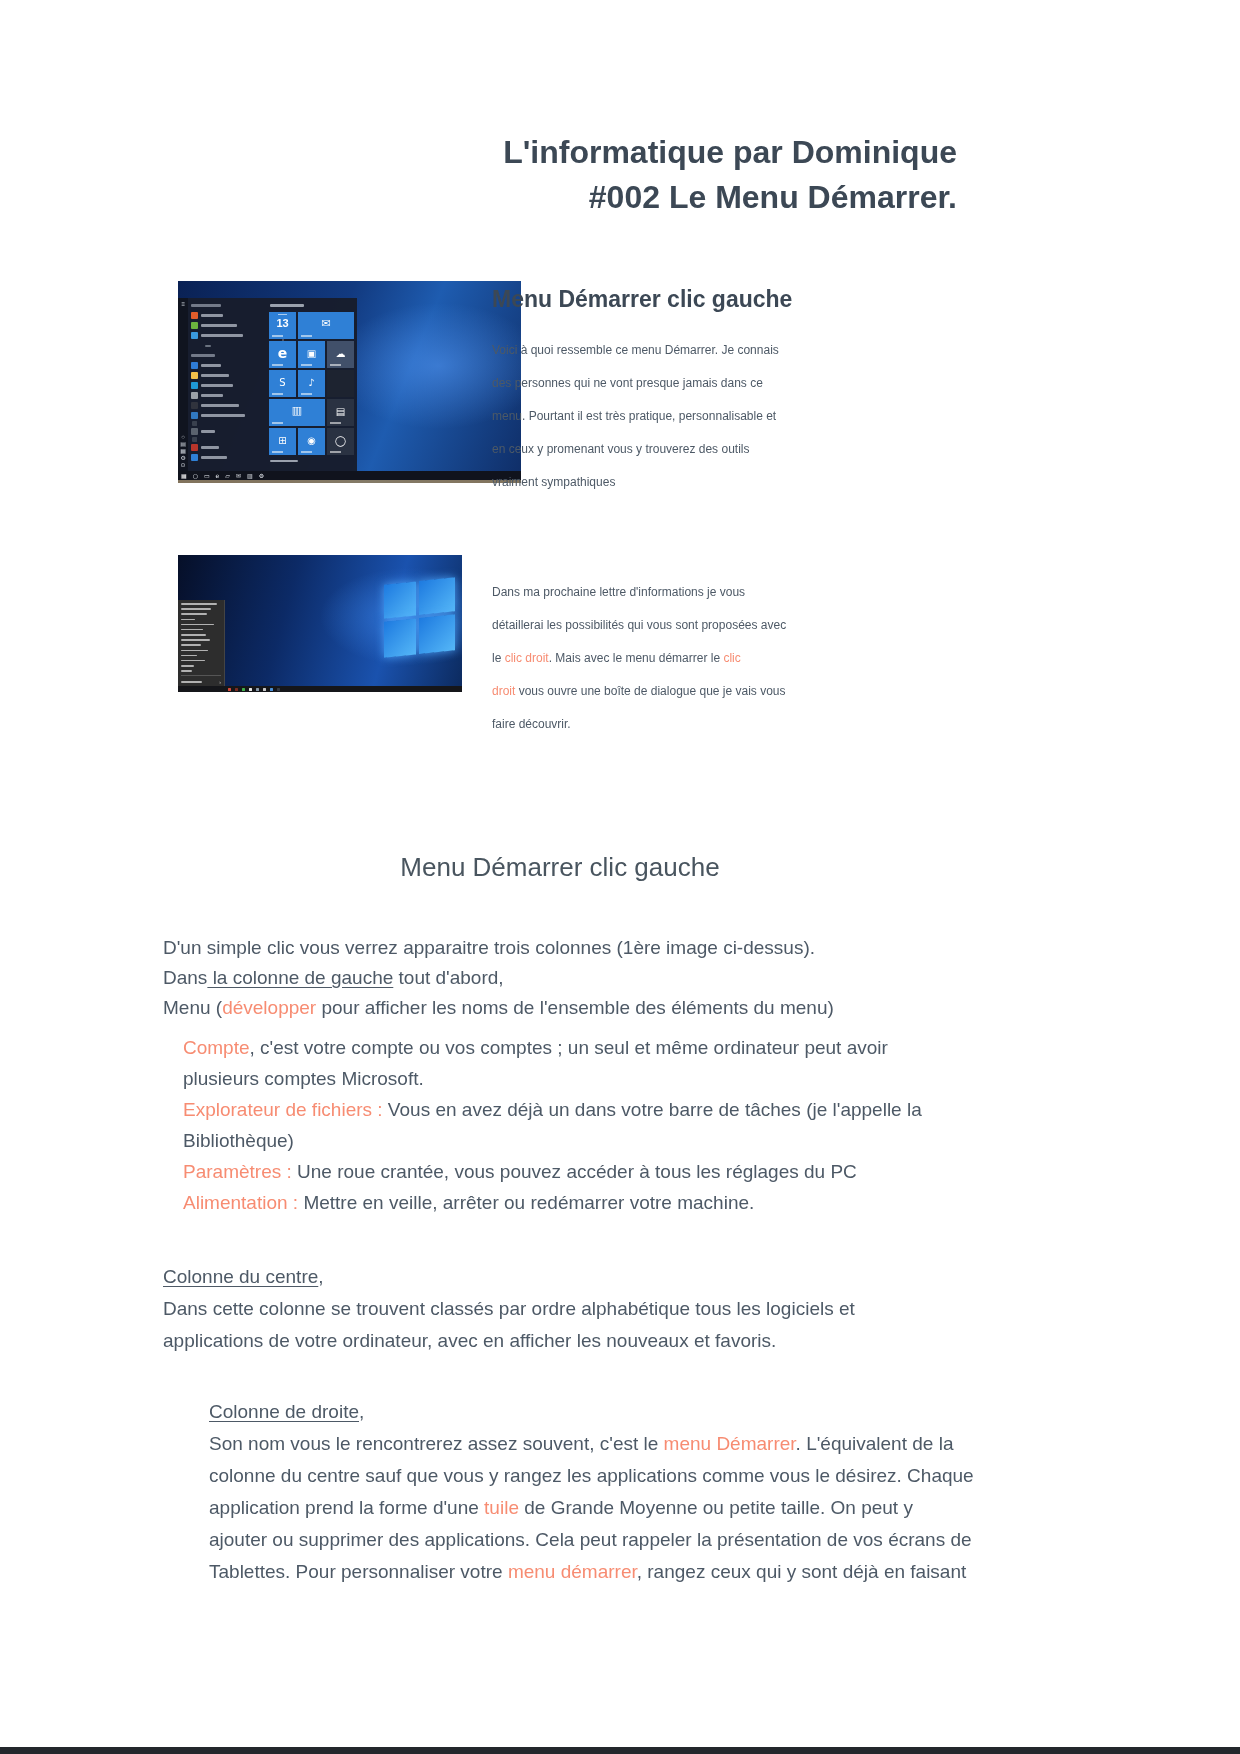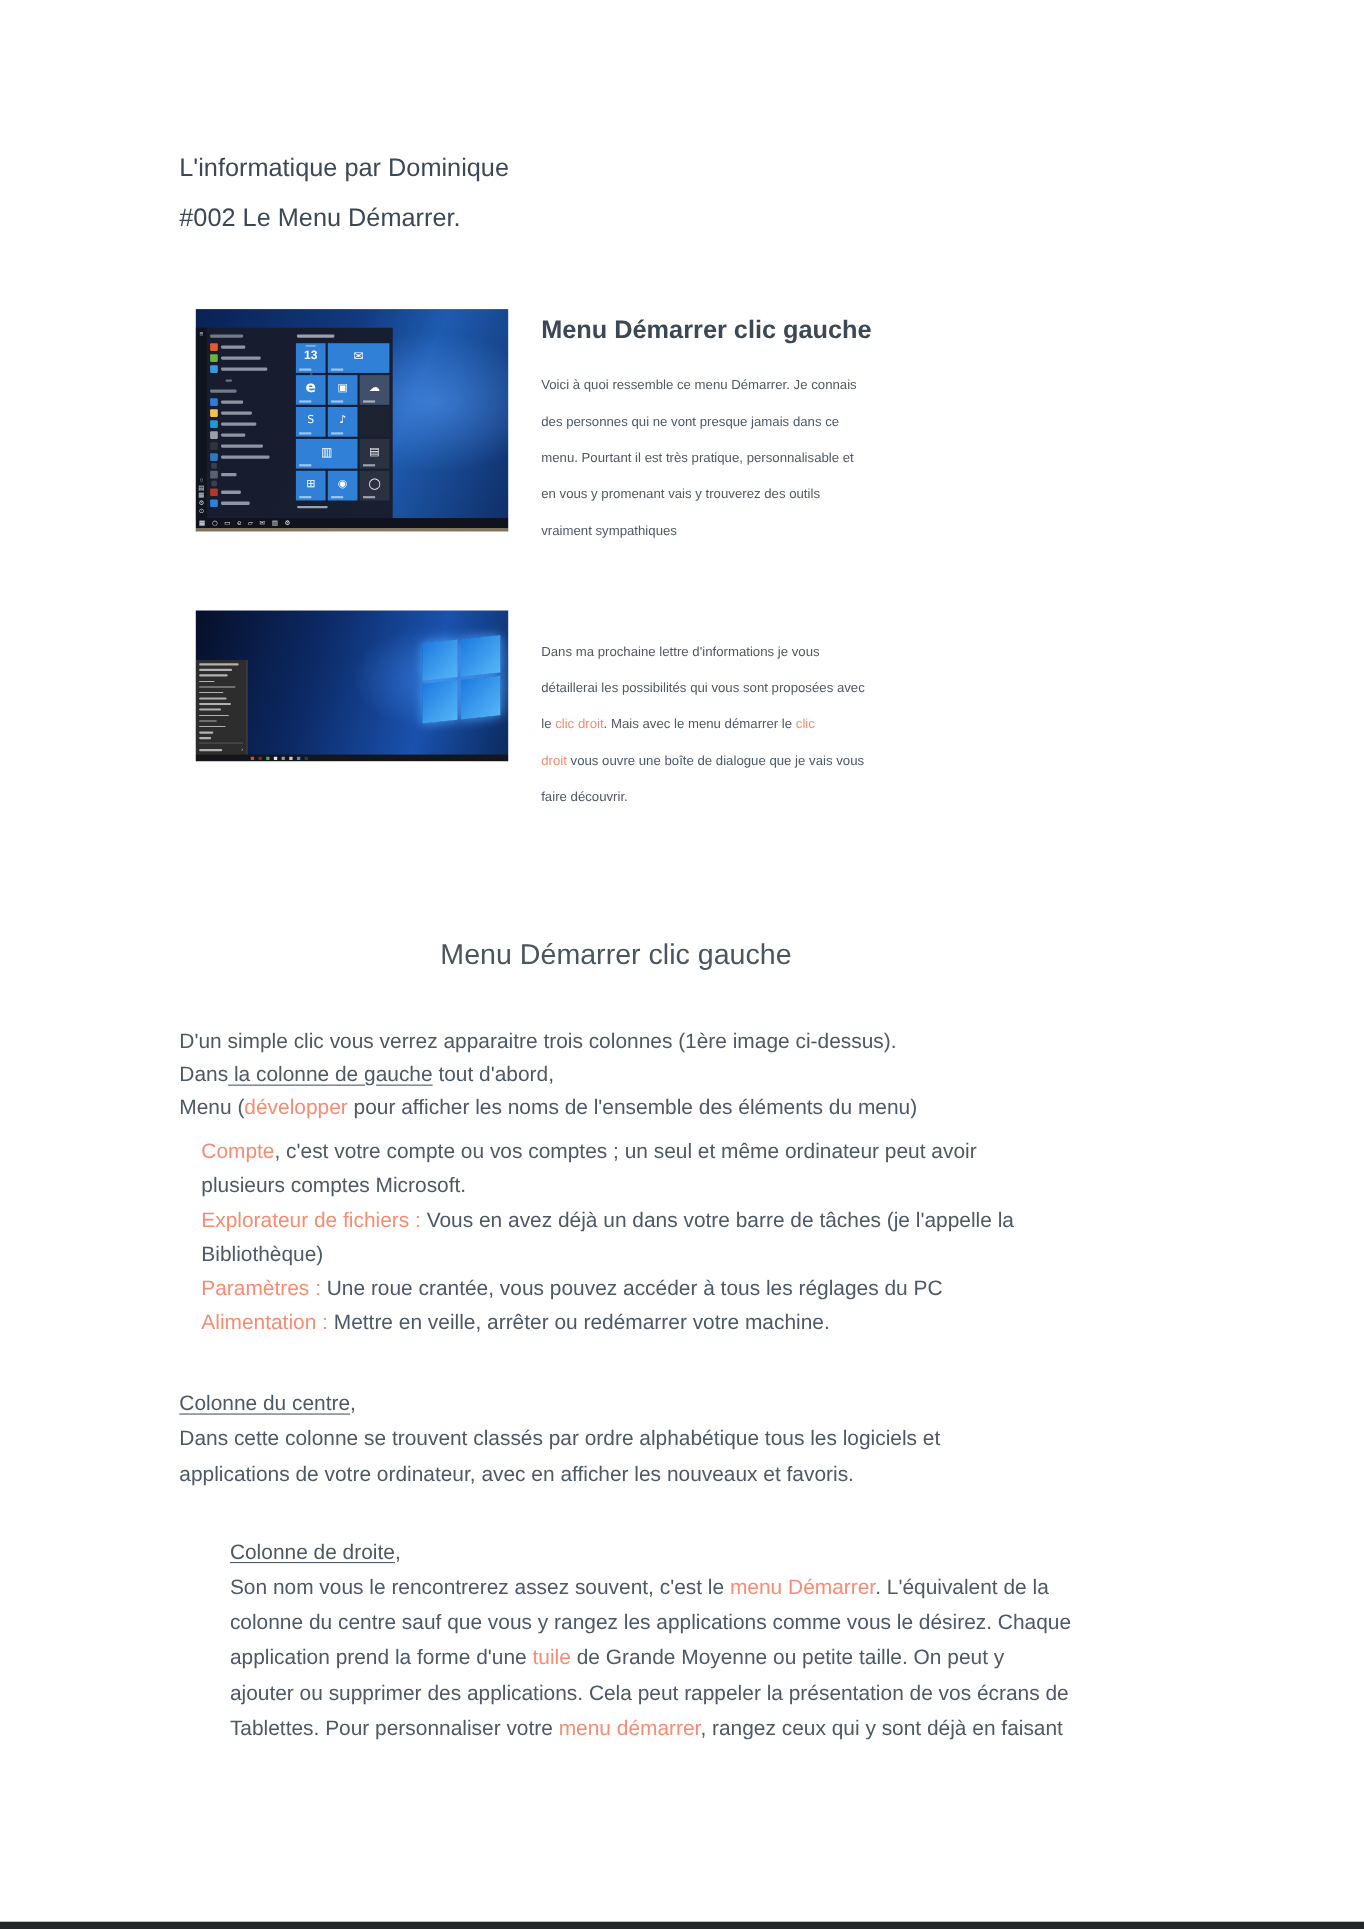--- a/index.html
+++ b/index.html
@@ -8,22 +8,22 @@
     --body:#4d5966;
     --win-blue:#2f80d6;
   }
   *{margin:0;padding:0;box-sizing:border-box;}
   html,body{background:#ffffff;}
   .page{
     position:relative;width:1240px;height:1754px;background:#ffffff;overflow:hidden;
     font-family:"Liberation Sans","DejaVu Sans",sans-serif;color:var(--body);
   }
   .doc-title{
-    position:absolute;left:163px;top:130px;width:794px;text-align:left;
-    font-size:23px;line-height:45px;font-weight:normal;color:var(--heading);
+    position:absolute;left:163px;top:130px;width:794px;text-align:right;
+    font-size:32px;line-height:45px;font-weight:bold;color:var(--heading);
   }
   .sec-text{position:absolute;left:492px;width:600px;}
   .sec-text h3{font-size:23px;line-height:28px;font-weight:bold;color:var(--heading);white-space:nowrap;}
   .sec-text .sec-para{margin-top:0;font-size:12px;line-height:33px;white-space:nowrap;color:var(--body);}
   .sec1-text{top:285px;} .sec1-text .sec-para{margin-top:21px;}
   .sec2-text{top:557px;} .sec2-text .sec-para{margin-top:19px;}
   .mid-heading{
     position:absolute;left:163px;top:849px;width:794px;text-align:center;
     font-size:26px;line-height:36px;font-weight:normal;color:#49555f;
   }
@@ -31,21 +31,21 @@
   .tb-intro{top:933px;line-height:30px;}
   .tb-compte{top:1032px;line-height:31px;margin-left:20px;}
   .tb-centre{top:1261px;line-height:32px;}
   .tb-droite{top:1396px;line-height:32px;margin-left:46px;}
   .r-a{color:var(--accent);}
   .r-u{text-decoration:underline;text-underline-offset:3px;}
   .page-bottom-edge{position:absolute;left:0;right:0;bottom:0;height:7px;background:#23272c;}
 
   
   .shot{position:absolute;overflow:hidden;}
-  .shot1{left:178px;top:281px;width:284px;height:202px;
+  .shot1{left:178px;top:281px;width:343px;height:202px;
     background:
       radial-gradient(ellipse 150px 90px at 76% 42%, rgba(90,160,255,.50), rgba(90,160,255,0) 70%),
       linear-gradient(112deg,#0a2154 0%,#123a80 42%,#1e5cb0 63%,#0f2d66 100%);}
   .startmenu{position:absolute;left:0;top:17px;width:179px;height:174px;background:rgba(24,29,44,.97);display:flex;}
   .sm-rail{width:13px;height:100%;background:#10141f;display:flex;flex-direction:column;align-items:center;padding:3px 0;color:#cfd4dc;font-size:6px;line-height:7px;}
   .sm-rail .rail-top{flex:0 0 auto;}
   .sm-rail .rail-spacer{flex:1;}
   .sm-rail .rail-glyph{display:block;text-align:center;}
   .sm-applist{width:94px;padding:3px 4px 2px 3px;display:flex;flex-direction:column;gap:1px;position:relative;}
   .al-row{height:9px;display:flex;align-items:center;gap:3px;}
@@ -226,21 +226,21 @@
         <span class="tb-ic">▱</span>
         <span class="tb-ic">✉</span>
         <span class="tb-ic">▥</span>
         <span class="tb-ic">⚙</span>
       </div>
     <div class="shot1-bottomstrip"></div>
   </div>
 
   <div class="sec-text sec1-text">
     <h3>Menu Démarrer clic gauche</h3>
-    <div class="sec-para"><span>Voici à quoi ressemble ce menu Démarrer. Je connais</span><br><span>des personnes qui ne vont presque jamais dans ce</span><br><span>menu. Pourtant il est très pratique, personnalisable et</span><br><span>en vous y promenant vais y trouverez des outils</span><br><span>vraiment sympathiques</span></div>
+    <div class="sec-para"><span>Voici à quoi ressemble ce menu Démarrer. Je connais</span><br><span>des personnes qui ne vont presque jamais dans ce</span><br><span>menu. Pourtant il est très pratique, personnalisable et</span><br><span>en ceux y promenant vous y trouverez des outils</span><br><span>vraiment sympathiques</span></div>
   </div>
 
   <div class="shot shot2">
     <div class="winlogo">
       <div class="pane"></div>
       <div class="pane"></div>
       <div class="pane"></div>
       <div class="pane"></div>
     </div>
     <div class="ctxmenu">

